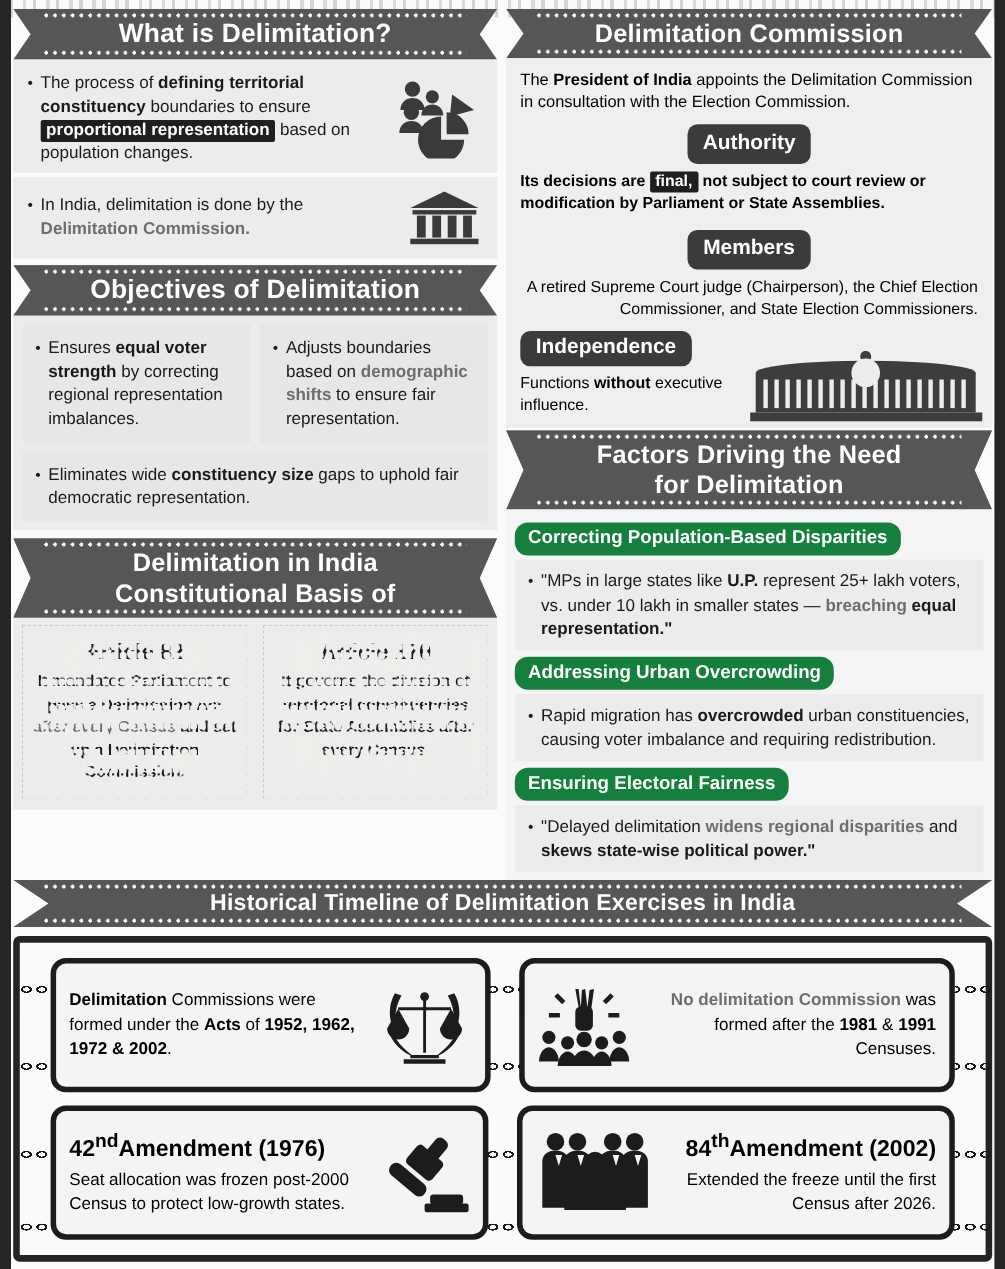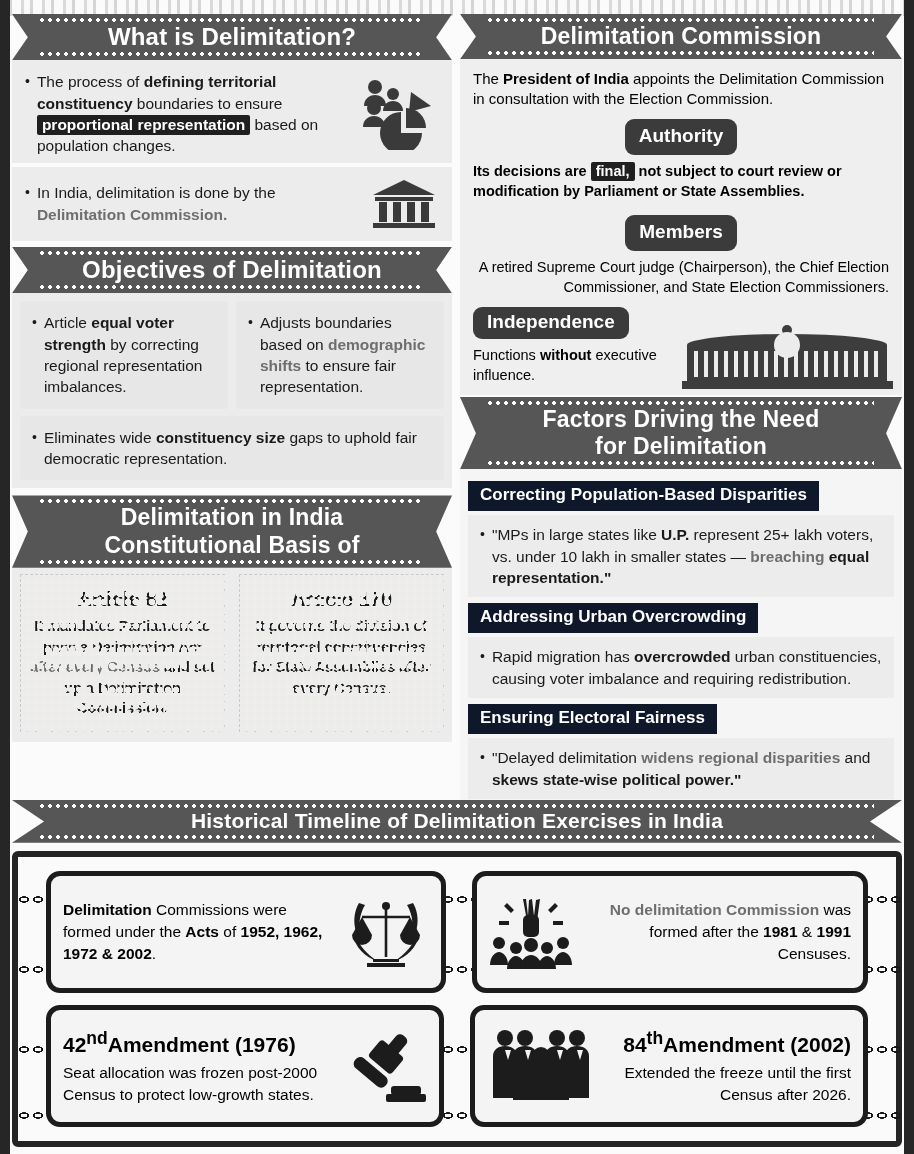--- a/index.html
+++ b/index.html
@@ -43,21 +43,21 @@
   }
   .right-rail {
     position: absolute;
     right: 0; top: 0; bottom: 0;
     width: 10px;
     background: #262626;
   }
 
   .cols {
     position: absolute;
-    top: 14px; left: 12px; right: 12px;
+    top: 8px; left: 12px; right: 12px;
     display: flex;
     gap: 8px;
   }
   .col { width: 440px; display: flex; flex-direction: column; }
   .col-right { flex: 1; }
 
   
   .banner {
     position: relative;
     background: #565656;
@@ -149,25 +149,25 @@
     padding: 4px 14px 6px 14px;
     display: inline-block;
   }
 
   .twocol { display: flex; gap: 14px; margin-top: 4px; }
   .twocol .c { flex: 1; font-size: 14.5px; line-height: 1.38; }
   .c-left { text-align: left; }
   .c-right { text-align: right; }
 
   .subhead {
-    background: #0f172a;
+    background: #15803d;
     color: #fff;
     font-weight: bold;
     font-size: 17px;
-    border-radius: 0;
+    border-radius: 12px;
     padding: 4px 12px 6px 12px;
     display: inline-block;
     margin: 6px 0 0 0;
   }
   .factbody {
     background: #ececec;
     padding: 9px 12px;
     font-size: 15px;
     line-height: 1.38;
   }
@@ -304,21 +304,21 @@
         <span class="dots-t"></span>
         <span class="dots-b"></span>
         <span class="btext">Objectives of Delimitation</span>
       </div>
 
       <div class="panel" style="padding:8px 8px;">
         <div class="row2">
           <div class="halfbox">
             <div class="bullet">
               <span class="dot">•</span>
-              <span class="btxt"><span>Article </span><b>equal voter strength</b><span> by correcting regional representation imbalances.</span></span>
+              <span class="btxt"><span>Ensures </span><b>equal voter strength</b><span> by correcting regional representation imbalances.</span></span>
             </div>
           </div>
           <div class="halfbox">
             <div class="bullet">
               <span class="dot">•</span>
               <span class="btxt"><span>Adjusts boundaries based on </span><b class="gray">demographic shifts</b><span> to ensure fair representation.</span></span>
             </div>
           </div>
         </div>
         <div class="halfbox" style="margin-top:7px;">

